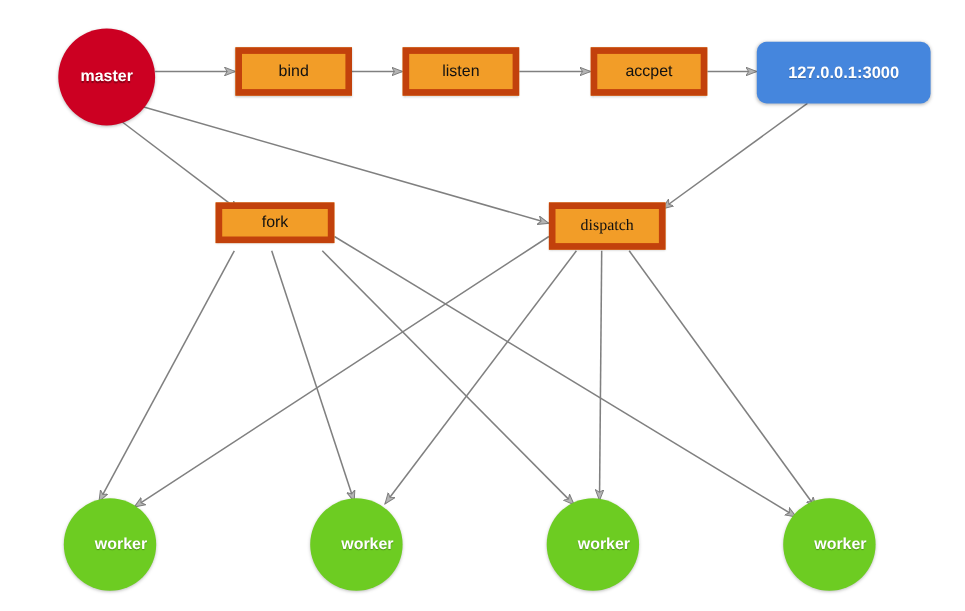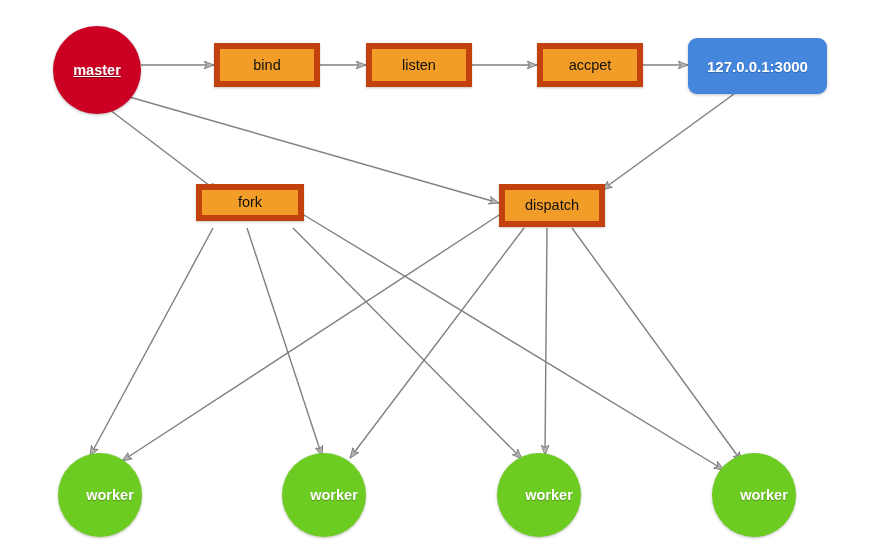--- a/index.html
+++ b/index.html
@@ -42,21 +42,20 @@
   }
   .master-node {
     background: #cc0022;
     box-shadow: 0 1px 3px rgba(0,0,0,0.28);
   }
   .master-node .node-label {
     color: #ffffff;
     font-size: 14.5px;
     font-weight: bold;
     text-shadow: 0 1px 1px rgba(0,0,0,0.35);
-    text-decoration: underline;
   }
   .worker-node {
     background: #6dcc22;
     box-shadow: 0 1px 3px rgba(0,0,0,0.26);
   }
   .worker-node .node-label {
     color: #ffffff;
     font-size: 14.5px;
     font-weight: bold;
     text-shadow: 0 1px 1px rgba(0,0,0,0.3);
@@ -123,29 +122,29 @@
   </div>
 
   <div class="node proc-node" style="left:366px; top:43px; width:106px; height:44px;">
     <span class="node-label">listen</span>
   </div>
 
   <div class="node proc-node" style="left:537px; top:43px; width:106px; height:44px;">
     <span class="node-label">accpet</span>
   </div>
 
-  <div class="node addr-node" style="left:688px; top:38px; width:139px; height:56px;">
+  <div class="node addr-node" style="left:688px; top:38px; width:158px; height:56px;">
     <span class="node-label">127.0.0.1:3000</span>
   </div>
 
   <div class="node proc-node" style="left:196px; top:184px; width:108px; height:37px;">
     <span class="node-label">fork</span>
   </div>
 
-  <div class="node proc-node" style="left:499px; top:184px; width:106px; height:43px;">
+  <div class="node proc-node" style="left:499px; top:184px; width:106px; height:43px;font-family:Liberation Serif, serif;">
     <span class="node-label">dispatch</span>
   </div>
 
   <div class="node node-circle worker-node" style="left:58px; top:453px; width:84px; height:84px;">
     <span class="node-label">worker</span>
   </div>
 
   <div class="node node-circle worker-node" style="left:282px; top:453px; width:84px; height:84px;">
     <span class="node-label">worker</span>
   </div>

